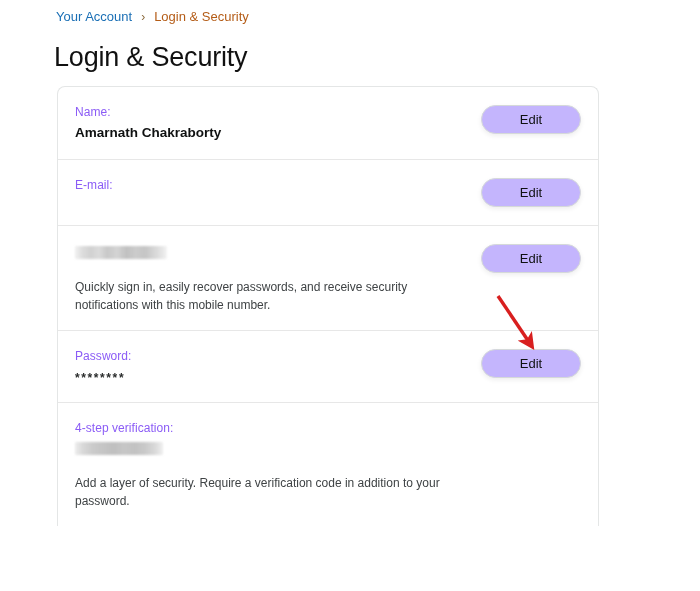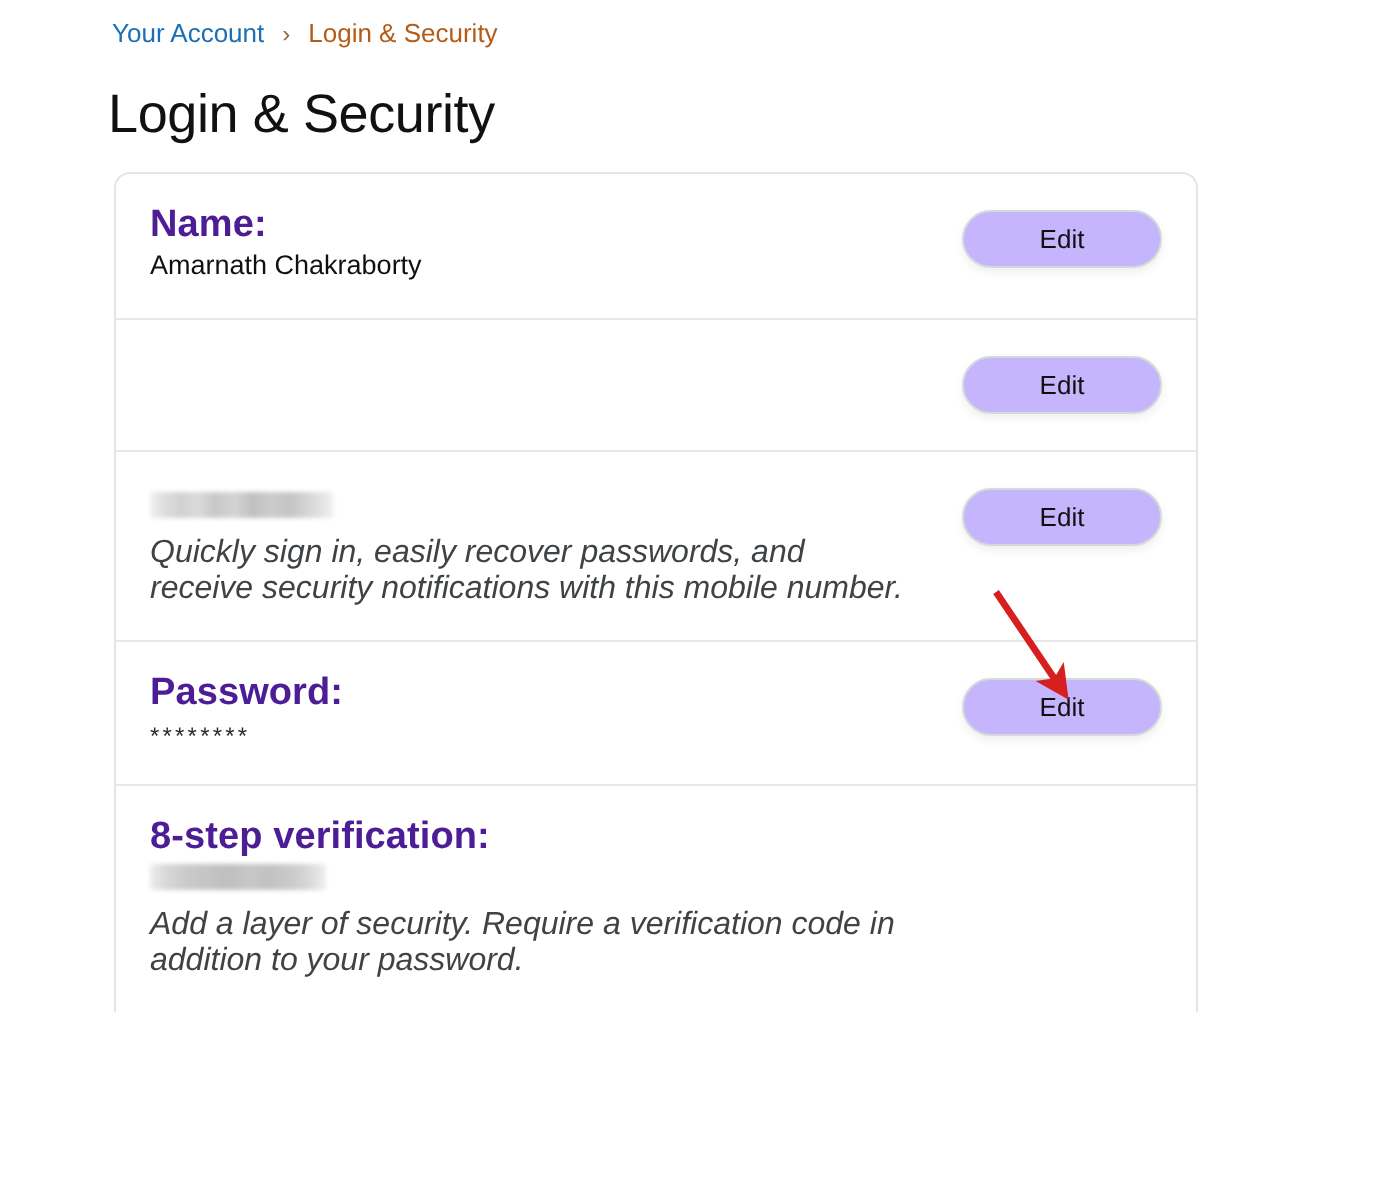--- a/index.html
+++ b/index.html
@@ -82,51 +82,50 @@
   }
   .row:last-child { border-bottom: none; }
 
   .row-body {
     flex: 1 1 auto;
     min-width: 0;
     padding-right: 12px;
   }
 
   .row-label {
-    font-size: 19px;
-    font-weight: 700;
-    color: #4c1d95;
+    font-size: 12px;
+    font-weight: 400;
+    color: #8b5cf6;
     line-height: 19px;
     letter-spacing: 0.05px;
   }
 
   .row-value {
     font-size: 13.5px;
-    font-weight: 400;
+    font-weight: 700;
     color: #0f1111;
     line-height: 20px;
     margin-top: 1px;
   }
 
   .row-value.mono-dots {
     font-size: 12px;
     letter-spacing: 1.6px;
     color: #2a2c2c;
     line-height: 16px;
     margin-top: 4px;
   }
 
   .row-desc {
-    font-size: 16px;
+    font-size: 12px;
     font-weight: 400;
     color: #3f4345;
     line-height: 18px;
-    margin-top: 9px;
+    margin-top: 19px;
     max-width: 380px;
-    font-style: italic;
   }
 
   
   .redacted {
     height: 13px;
     width: 92px;
     margin-top: 4px;
     border-radius: 1px;
     background: linear-gradient(90deg,
       #f1f1f1 0%, #dcdcdc 8%, #cfcfcf 17%, #d9d9d9 26%,
@@ -192,40 +191,41 @@
   <div class="card" id="settings-card">
       <div class="row">
         <div class="row-body">
           <div class="row-label">Name:</div>
           <div class="row-value">Amarnath Chakraborty</div>
         </div>
         <div class="row-action"><button class="btn">Edit</button></div>
       </div>
       <div class="row">
         <div class="row-body">
+          <div class="row-label">E-mail:</div>
         </div>
         <div class="row-action"><button class="btn">Edit</button></div>
       </div>
       <div class="row">
         <div class="row-body">
           <div class="redacted"></div>
           <div class="row-desc">Quickly sign in, easily recover passwords, and receive security notifications with this mobile number.</div>
         </div>
         <div class="row-action"><button class="btn">Edit</button></div>
       </div>
       <div class="row">
         <div class="row-body">
           <div class="row-label">Password:</div>
           <div class="row-value mono-dots">********</div>
         </div>
         <div class="row-action"><button class="btn">Edit</button></div>
       </div>
       <div class="row">
         <div class="row-body">
-          <div class="row-label">8-step verification:</div>
+          <div class="row-label">4-step verification:</div>
           <div class="redacted v2"></div>
           <div class="row-desc">Add a layer of security. Require a verification code in addition to your password.</div>
         </div>
       </div>
     </div>
 
   <div class="arrow-annotation">
     <svg width="60" height="68" viewBox="0 0 60 68" xmlns="http://www.w3.org/2000/svg">
       <defs>
         <marker id="arrowhead" markerWidth="5" markerHeight="5" refX="2.2" refY="2.5" orient="auto">

